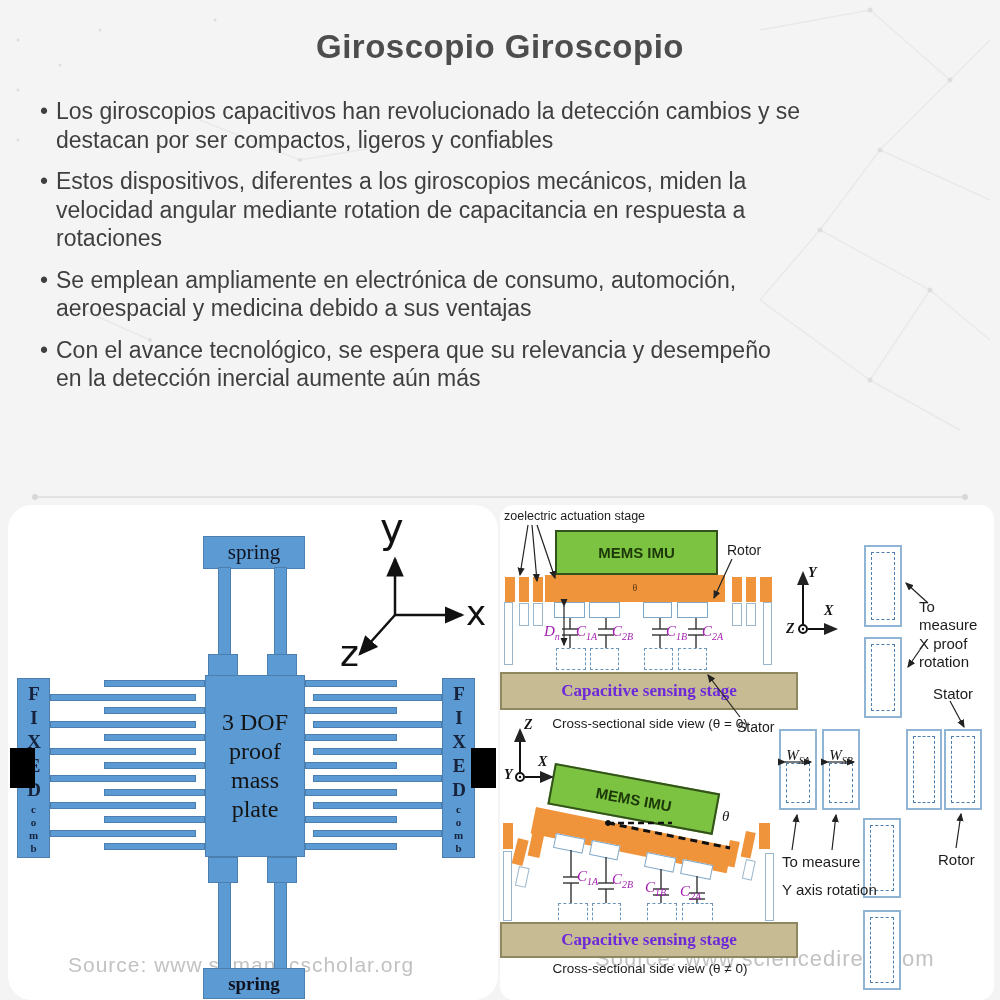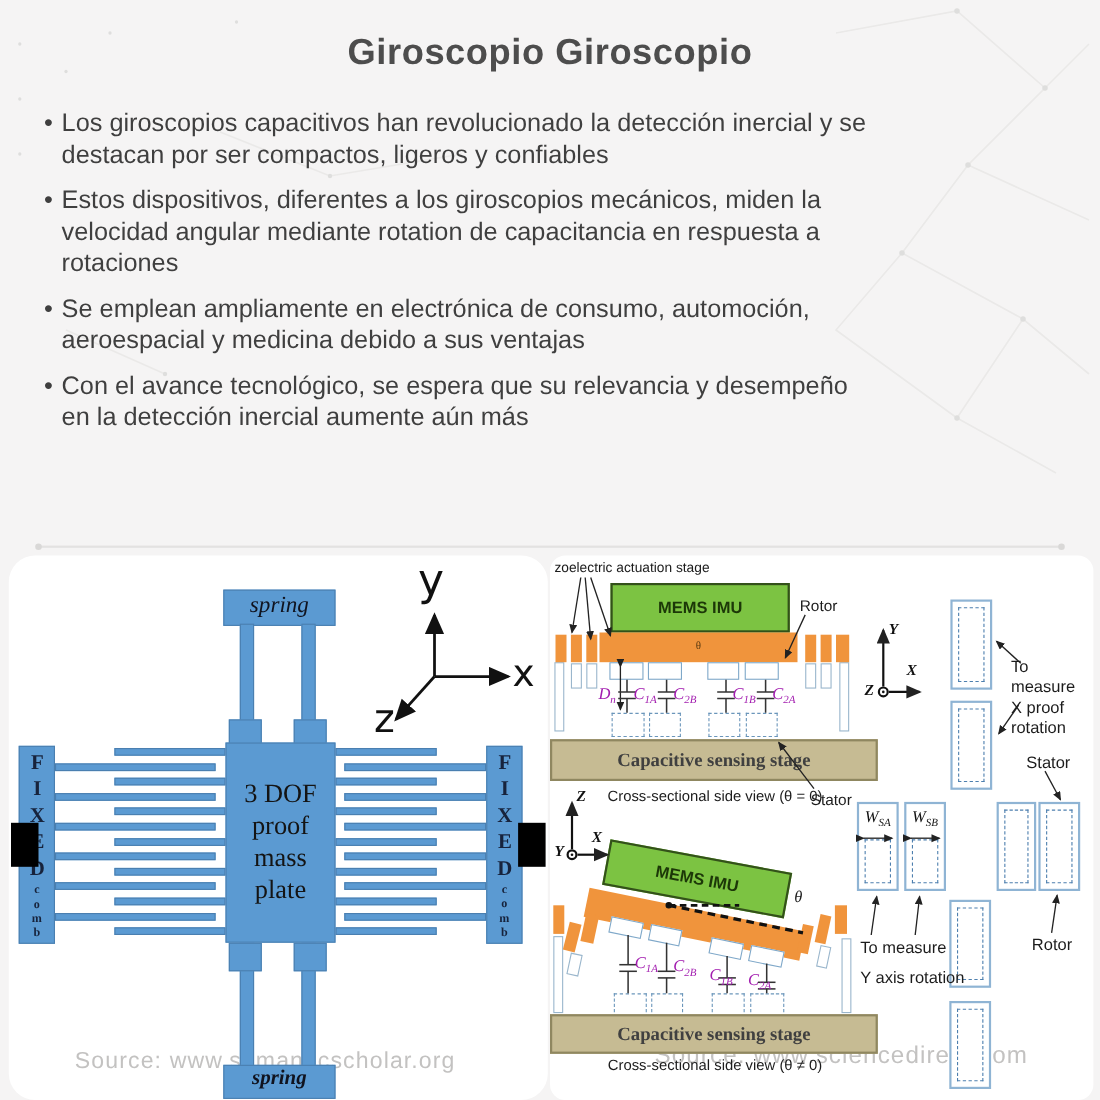--- a/index.html
+++ b/index.html
@@ -23,53 +23,53 @@
   
   .card { position:absolute; background:#fff; z-index:1; }
   .card-left  { left:8px;  top:505px; width:490px; height:495px; border-radius:24px; }
   .card-right { left:500px; top:505px; width:494px; height:495px; border-radius:14px; }
   .abs { position:absolute; }
   .overlay { position:absolute; left:0; top:0; width:100%; height:100%; z-index:3; pointer-events:none; }
 
   
   .blue { background:#5b9ad2; border:1.5px solid #4a7fb0; z-index:2; }
   .serif { font-family:"Liberation Serif", serif; }
-  .spring-box { display:flex; align-items:flex-start; justify-content:center;
-                font-family:"Liberation Serif", serif; font-size:21px; color:#10131f;font-style:italic; }
+  .spring-box { display:flex; align-items:center; justify-content:center;
+                font-family:"Liberation Serif", serif; font-size:21px; color:#10131f; }
   .plate { display:flex; align-items:center; justify-content:center; text-align:center;
            font-family:"Liberation Serif", serif; font-size:24px; line-height:29px;
            color:#141414; white-space:pre-line; }
   .fixed-bar { display:flex; flex-direction:column; align-items:center; padding-top:4px; }
   .vtext { writing-mode:vertical-lr; text-orientation:upright; font-family:"Liberation Serif", serif; color:#17233c; }
   .vtext.big { font-size:19px; letter-spacing:3px; font-weight:600; }
   .vtext.small { font-size:11px; letter-spacing:1px; font-weight:700; }
   .black-rect { background:#000; z-index:3; }
   .axis-label-l { position:absolute; font-family:"DejaVu Sans", sans-serif; color:#111; z-index:2; }
   .watermark { position:absolute; color:#c3c2c1; letter-spacing:1px; z-index:1; }
 
   
   .green-box { background:#7cc342; border:2px solid #33511a; display:flex; align-items:center;
                justify-content:center; font-weight:700; font-size:15px; color:#1c3708; z-index:2; }
   .orange { background:#f0943c; z-index:2; }
   .electrode { background:#fff; border:1.5px solid #7fa8c9; z-index:2; }
   .stator-el { background:#fff; border:1.5px dashed #6b96bb; z-index:2; }
   .pillar { background:#fff; border:1.5px solid #9ab6cc; z-index:1; }
   .tan-bar { background:#c6bb93; border:2px solid #8f8760; display:flex; align-items:center; justify-content:center;
-             font-family:"Liberation Serif", serif; font-weight:700; font-size:17px; color:#404040; z-index:2; }
+             font-family:"Liberation Serif", serif; font-weight:700; font-size:17px; color:#6d28d9; z-index:2; }
   .rlabel { position:absolute; font-size:14px; color:#1c1c1c; z-index:4; }
   .caption { position:absolute; font-size:13.5px; color:#1c1c1c; text-align:center; z-index:4; }
   .caplabel { position:absolute; font-family:"Liberation Serif", serif; font-style:italic;
               font-size:15px; color:#a21caf; z-index:4; }
   .caplabel sub { font-size:10px; font-style:italic; }
   .theta-inbar { position:absolute; font-size:10px; color:#5a3a10; z-index:3; width:100%; text-align:center; top:7px;
                  font-family:"Liberation Serif", serif; }
   .pv-box { position:absolute; background:#fff; border:2px solid #8fb4d4; z-index:2; }
   .pv-box .inner { position:absolute; left:5px; right:5px; top:5px; bottom:5px; border:1.5px dashed #4d7fae; }
   .pv-box.wbox .inner { top:32px; }
-  .wlabel { position:absolute; top:4px; left:0; width:100%; text-align:center;
+  .wlabel { position:absolute; top:16px; left:0; width:100%; text-align:center;
             font-family:"Liberation Serif", serif; font-style:italic; font-size:15px; color:#111; z-index:3; }
   .wlabel sub { font-size:10px; }
   .measure { position:absolute; font-size:15px; color:#1c1c1c; z-index:4; line-height:18px; }
   .axis-label-r { position:absolute; font-style:italic; font-size:14px; color:#111; z-index:4;
                   font-family:"Liberation Serif", serif; font-weight:600; }
   .tilt { transform-origin:left top; }
 </style>
 </head>
 <body>
 
@@ -100,21 +100,21 @@
         <circle cx="60" cy="65" r="1.5"></circle>
       <circle cx="100" cy="30" r="1.5"></circle>
         <circle cx="215" cy="20" r="1.5"></circle>
     </g>
   </svg>
 
   <div class="title">Giroscopio Giroscopio</div>
   <div class="bullets">
     <div class="bullet">
         <span class="dot">•</span>
-        <div class="btext">Los giroscopios capacitivos han revolucionado la detección inercial y se
+        <div class="btext">Los giroscopios capacitivos han revolucionado la detección cambios y se
 destacan por ser compactos, ligeros y confiables</div>
       </div>
     <div class="bullet">
         <span class="dot">•</span>
         <div class="btext">Estos dispositivos, diferentes a los giroscopios mecánicos, miden la
 velocidad angular mediante rotation de capacitancia en respuesta a
 rotaciones</div>
       </div>
     <div class="bullet">
         <span class="dot">•</span>

